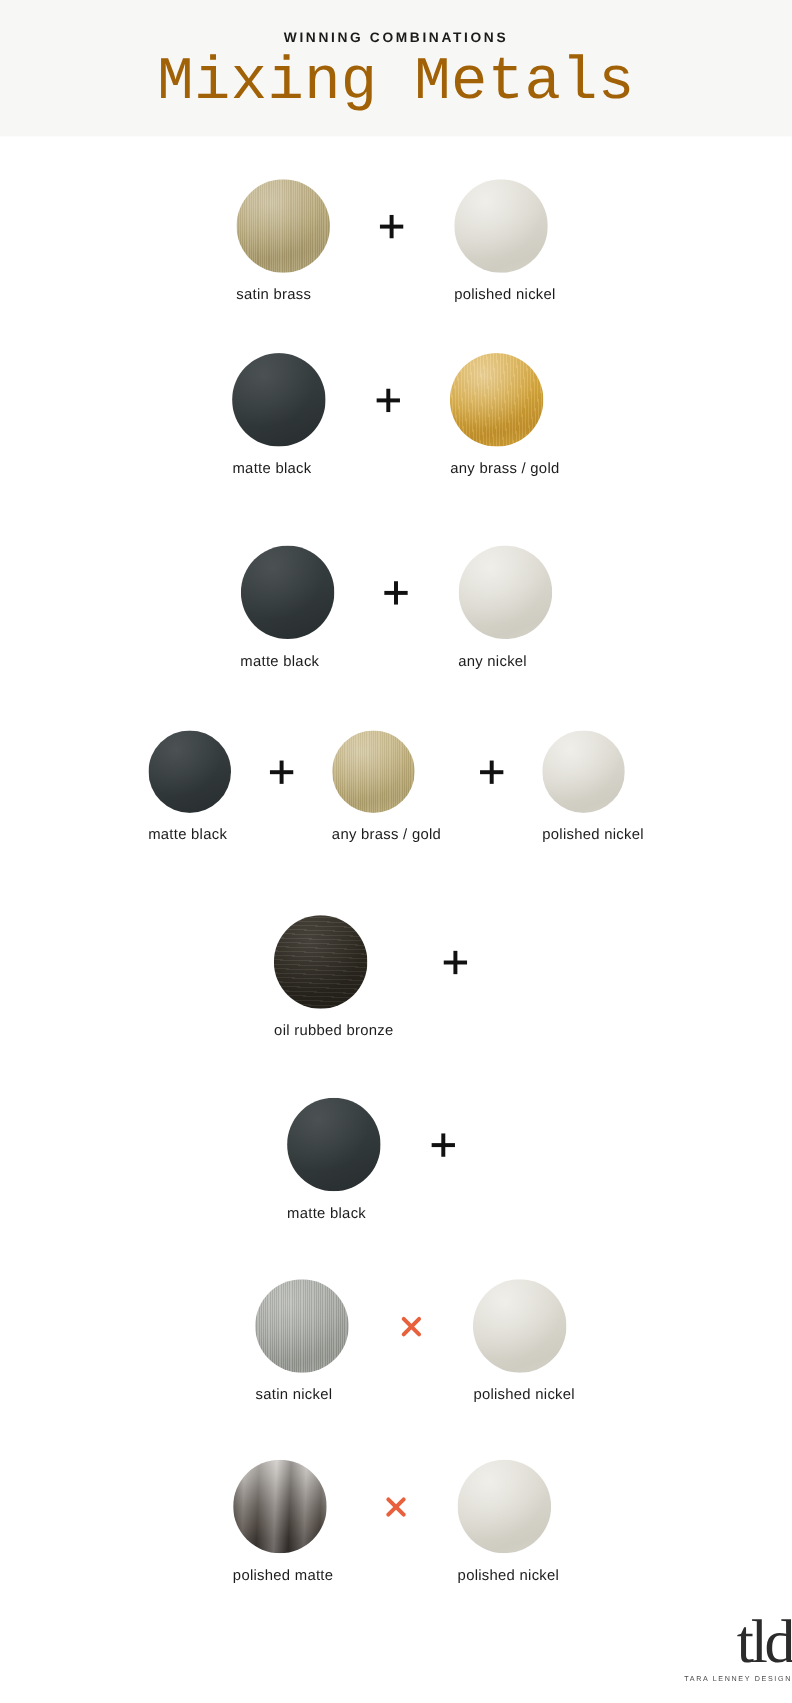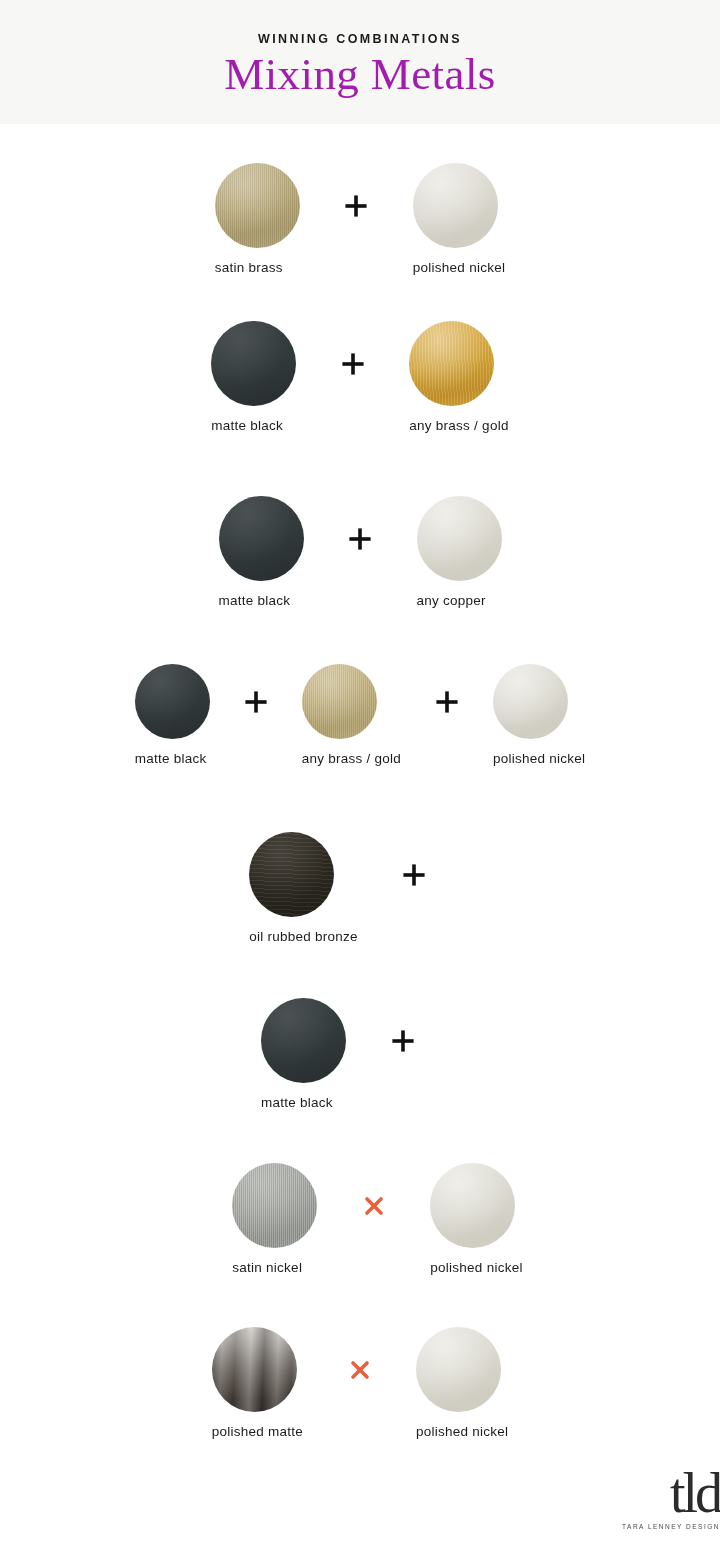--- a/index.html
+++ b/index.html
@@ -33,24 +33,24 @@
     font-family: "Liberation Sans", sans-serif;
     font-size: 12.5px;
     font-weight: 600;
     letter-spacing: 2.4px;
     color: #1b1b1b;
     text-transform: uppercase;
     margin-bottom: 5px;
     white-space: nowrap;
   }
   .title {
-    font-family: Liberation Serif, serif;
-    font-size: 45px;
+    font-family: Liberation Mono, monospace;
+    font-size: 55px;
     font-weight: 400;
-    color: #a21caf;
+    color: #a16207;
     letter-spacing: 0.4px;
     line-height: 1.04;
     white-space: nowrap;
   }
 
   
   .rows {
     width: 720px;
     position: relative;
   }
@@ -243,21 +243,21 @@
         <div class="swatch-label">matte black</div>
       </div>
       <div class="op" style="width: 113px; height: 85px;">
         <svg width="24" height="24" viewBox="0 0 24 24" aria-hidden="true">
           <rect x="10.2" y="1.4" width="3.6" height="21.2" fill="#111111"></rect>
           <rect x="1.4" y="10.2" width="21.2" height="3.6" fill="#111111"></rect>
         </svg>
       </div>
       <div class="cell">
         <div class="swatch m-polished-nickel" title="any nickel" style="width: 85px; height: 85px;"></div>
-        <div class="swatch-label">any copper</div>
+        <div class="swatch-label">any nickel</div>
       </div>
     </div>
     <div class="combo-row" style="position: absolute; left: 0px; top: 540px;">
       <div class="cell">
         <div class="swatch m-matte-black" title="matte black" style="width: 75px; height: 75px;"></div>
         <div class="swatch-label">matte black</div>
       </div>
       <div class="op" style="width: 92px; height: 75px;">
         <svg width="24" height="24" viewBox="0 0 24 24" aria-hidden="true">
           <rect x="10.2" y="1.4" width="3.6" height="21.2" fill="#111111"></rect>

